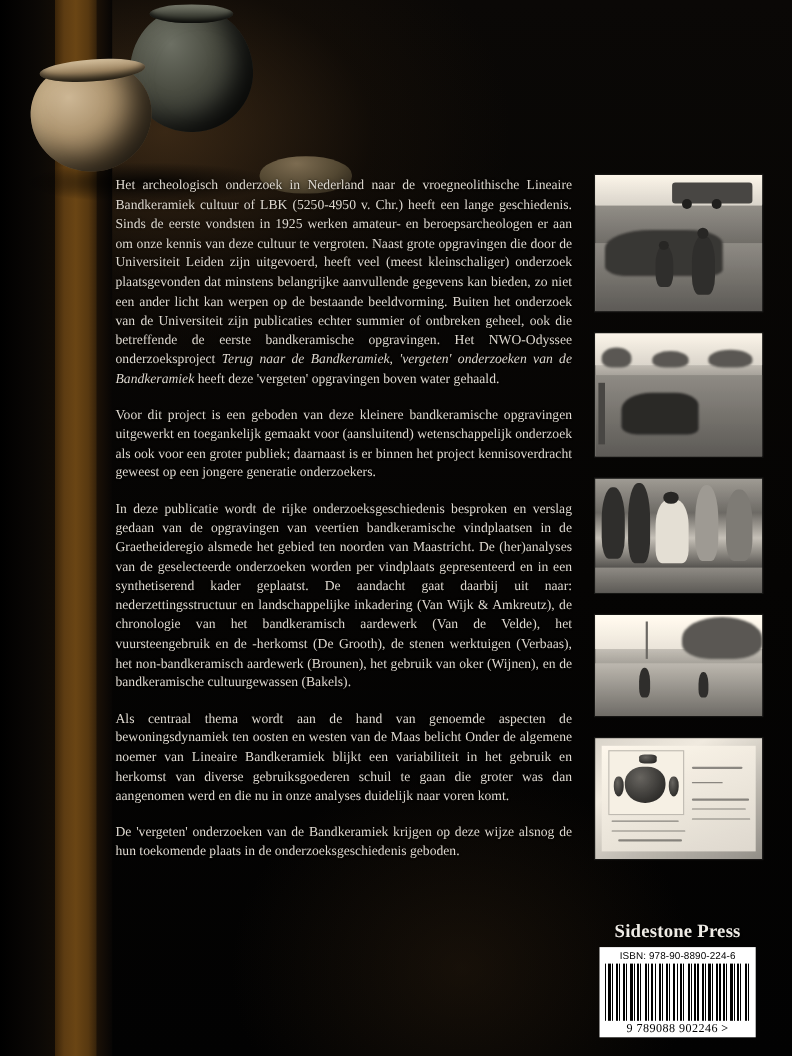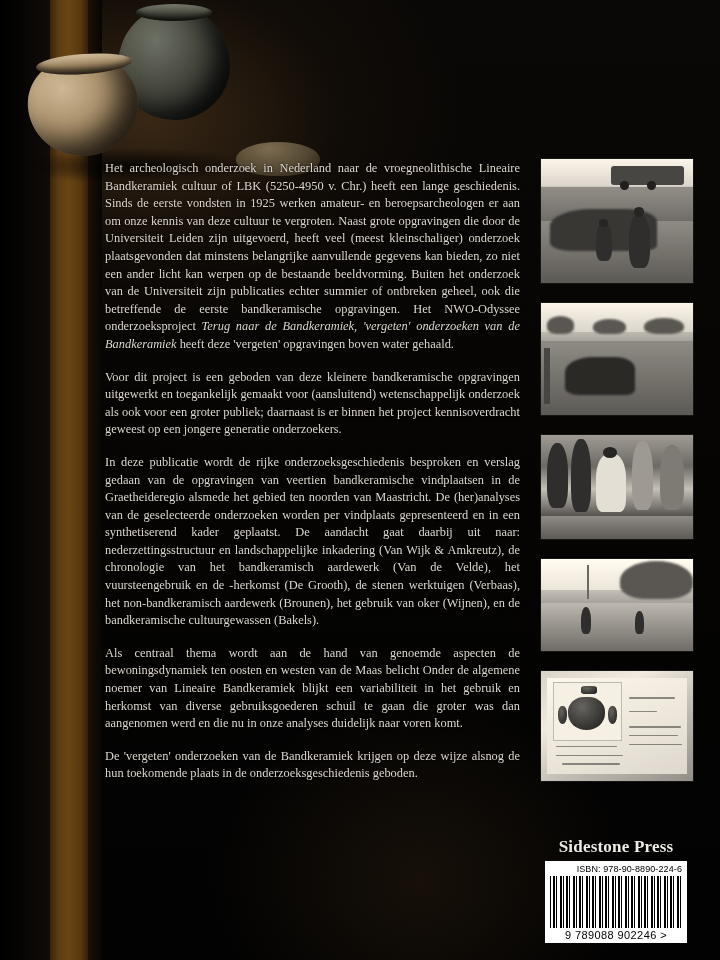--- a/index.html
+++ b/index.html
@@ -235,37 +235,37 @@
     background: #ffffff;
     padding: 3px 5px 2px 5px;
     width: 142px;
     margin: 0 auto;
     box-sizing: border-box;
   }
   .barcode-isbn {
     font-family: "Liberation Sans", sans-serif;
     font-size: 9px;
     color: #000;
-    text-align: right;
+    text-align: center;
     letter-spacing: 0.1px;
     margin-bottom: 2px;
     white-space: nowrap;
   }
   .barcode-bars {
     height: 52px;
     width: 100%;
     background-image: repeating-linear-gradient(
       90deg,
       #000 0px, #000 1px, #fff 1px, #fff 3px,
       #000 3px, #000 5px, #fff 5px, #fff 6px,
       #000 6px, #000 7px, #fff 7px, #fff 10px,
       #000 10px, #000 12px, #fff 12px, #fff 13px);
   }
   .barcode-digits {
-    font-family: Liberation Sans, sans-serif;
+    font-family: Liberation Serif, serif;
     font-size: 11px;
     color: #000;
     text-align: center;
     letter-spacing: 0.4px;
     margin-top: 1px;
     white-space: nowrap;
   }
 </style>
 </head>
 <body>

